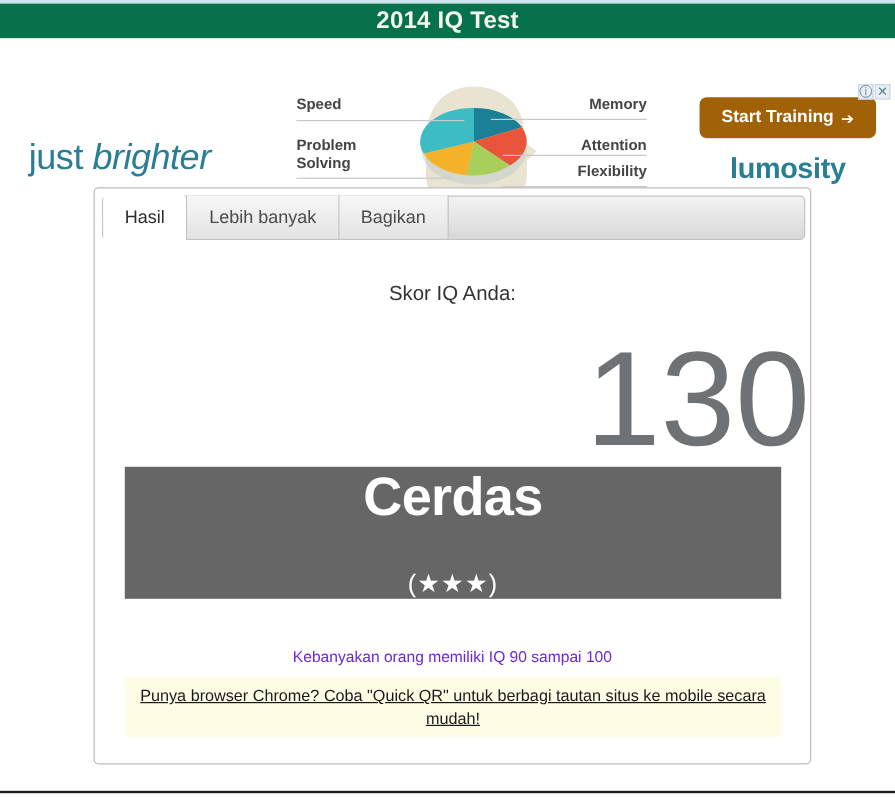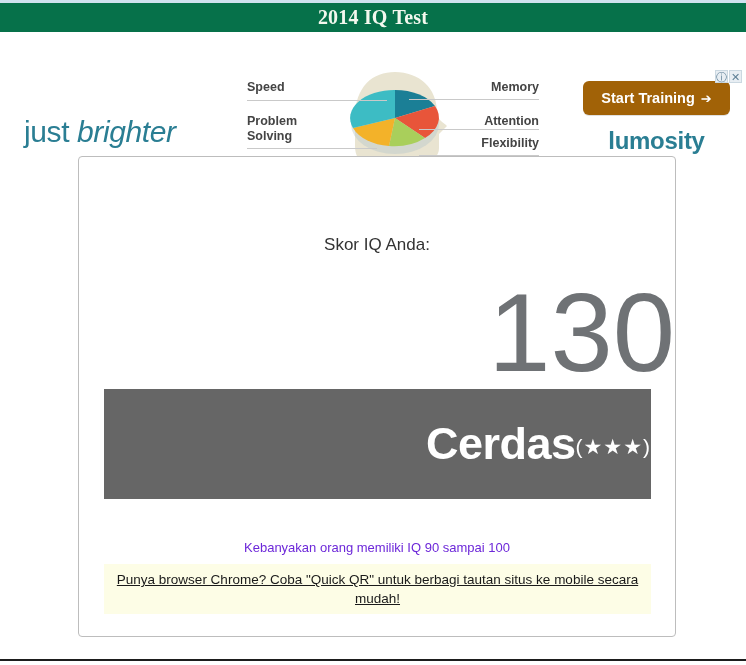--- a/index.html
+++ b/index.html
@@ -16,21 +16,21 @@
     background:#cfe2ef;
   }
 
   
   .titlebar{
     position:absolute;left:0;top:3px;width:746px;height:29px;
     background:#06714a;
     display:flex;align-items:center;justify-content:center;
   }
   .titlebar .title{
-    font-family:Liberation Serif, serif;
+    font-family:Liberation Sans, sans-serif;
     font-weight:bold;font-size:20px;color:#f3f8ee;letter-spacing:.2px;
   }
 
   
   .ad{
     position:absolute;left:0;top:32px;width:746px;height:105px;
     background:#ffffff;
   }
   .ad-slogan{
     position:absolute;left:24px;top:46px;
@@ -119,21 +119,21 @@
     font-size:17px;color:#333;
   }
   .score-value{
     position:absolute;left:0;right:0;top:120px;text-align:right;
     font-size:112px;line-height:112px;color:#6f7275;font-weight:400;
     font-family:"Liberation Sans", sans-serif;
   }
   .verdict{
     position:absolute;left:25px;top:232px;width:547px;height:110px;
     background:#666666;
-    display:flex;flex-direction:row;align-items:center;justify-content:flex-end;
+    display:flex;flex-direction:column;align-items:center;justify-content:space-between;
   }
   .verdict-title{
     color:#ffffff;font-size:45px;font-weight:bold;line-height:50px;
     letter-spacing:-0.5px;
   }
   .verdict-stars{
     color:#ffffff;font-size:21px;margin-top:6px;letter-spacing:1px;
   }
   .avg-note{
     position:absolute;left:0;right:0;top:383px;text-align:center;
@@ -212,20 +212,31 @@
   <div class="lumo">lumosity</div>
 
   <div class="adchoices">
     <div class="adc-i">ⓘ</div>
     <div class="adc-x">✕</div>
   </div>
 </div>
 
 <div class="card">
 
+  <div class="tabs">
+    <div class="tab active">
+      <span>Hasil</span>
+    </div>
+    <div class="tab inactive">
+      <span>Lebih banyak</span>
+    </div>
+    <div class="tab inactive">
+      <span>Bagikan</span>
+    </div>
+  </div>
 
   <div class="score-label">Skor IQ Anda:</div>
   <div class="score-value">130</div>
 
   <div class="verdict">
     <div class="verdict-title">Cerdas</div>
     <div class="verdict-stars">(★★★)</div>
   </div>
 
   <div class="avg-note">Kebanyakan orang memiliki IQ 90 sampai 100</div>

